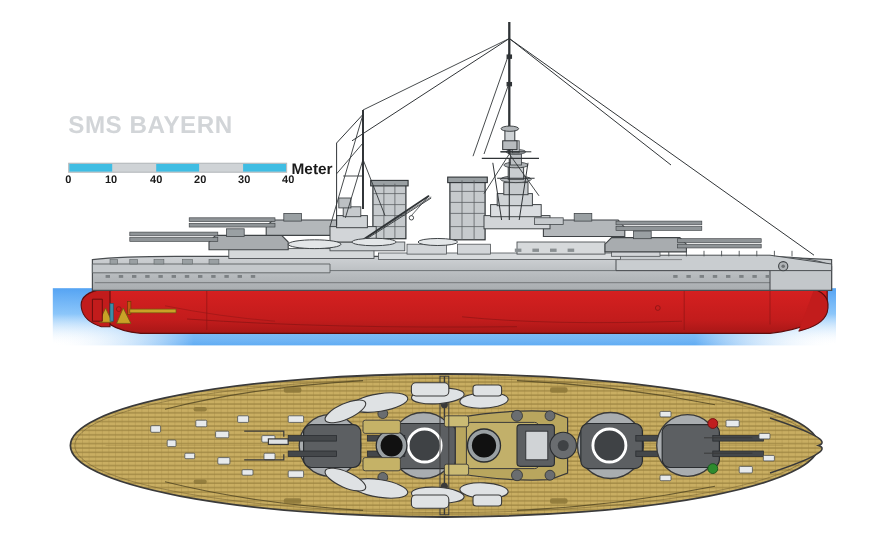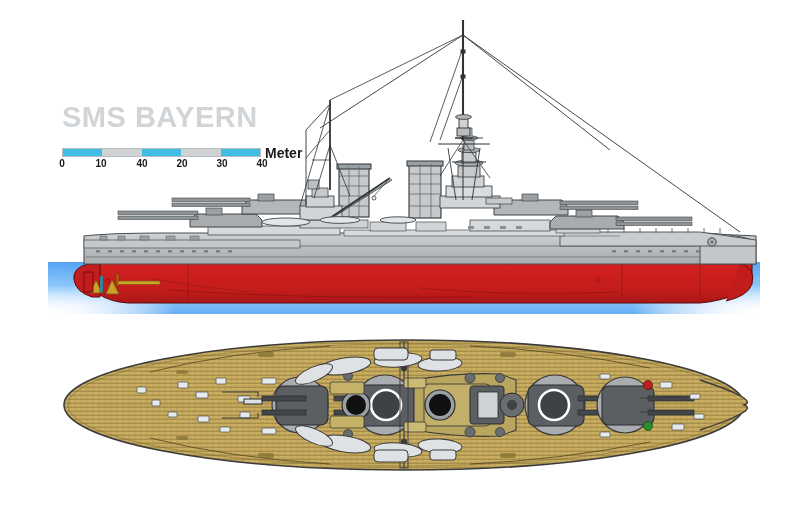--- a/index.html
+++ b/index.html
@@ -1,21 +1,21 @@
 <!DOCTYPE html>
 <html><head>
 <meta charset="utf-8">
 <style>
   html,body{margin:0;padding:0;background:#ffffff;}
   body{width:808px;height:505px;overflow:hidden;
        font-family:"Liberation Sans","DejaVu Sans",sans-serif;}
   #stage{position:relative;width:808px;height:505px;background:#ffffff;}
 
   
-  #title{position:absolute;left:62px;top:103px;font-size:29px;font-weight:bold;
+  #title{position:absolute;left:62px;top:103px;font-size:22px;font-weight:bold;
          letter-spacing:.5px;color:#d2d5d8;line-height:1;white-space:nowrap;}
   #scalebar{position:absolute;left:62px;top:148px;width:199px;height:9px;
             background:#cfd3d6;border:1px solid #b9bdc0;box-sizing:border-box;}
   #scalebar .seg{position:absolute;top:0;height:100%;background:#3fbde3;}
   #scaleticks{position:absolute;left:55px;top:158px;width:230px;height:14px;}
   #scaleticks span{position:absolute;top:0;font-size:10px;font-weight:bold;color:#1a1a1a;
                    transform:translateX(-50%);}
   #meterlbl{position:absolute;left:265px;top:145px;font-size:14px;font-weight:bold;color:#1a1a1a;}
 
   

